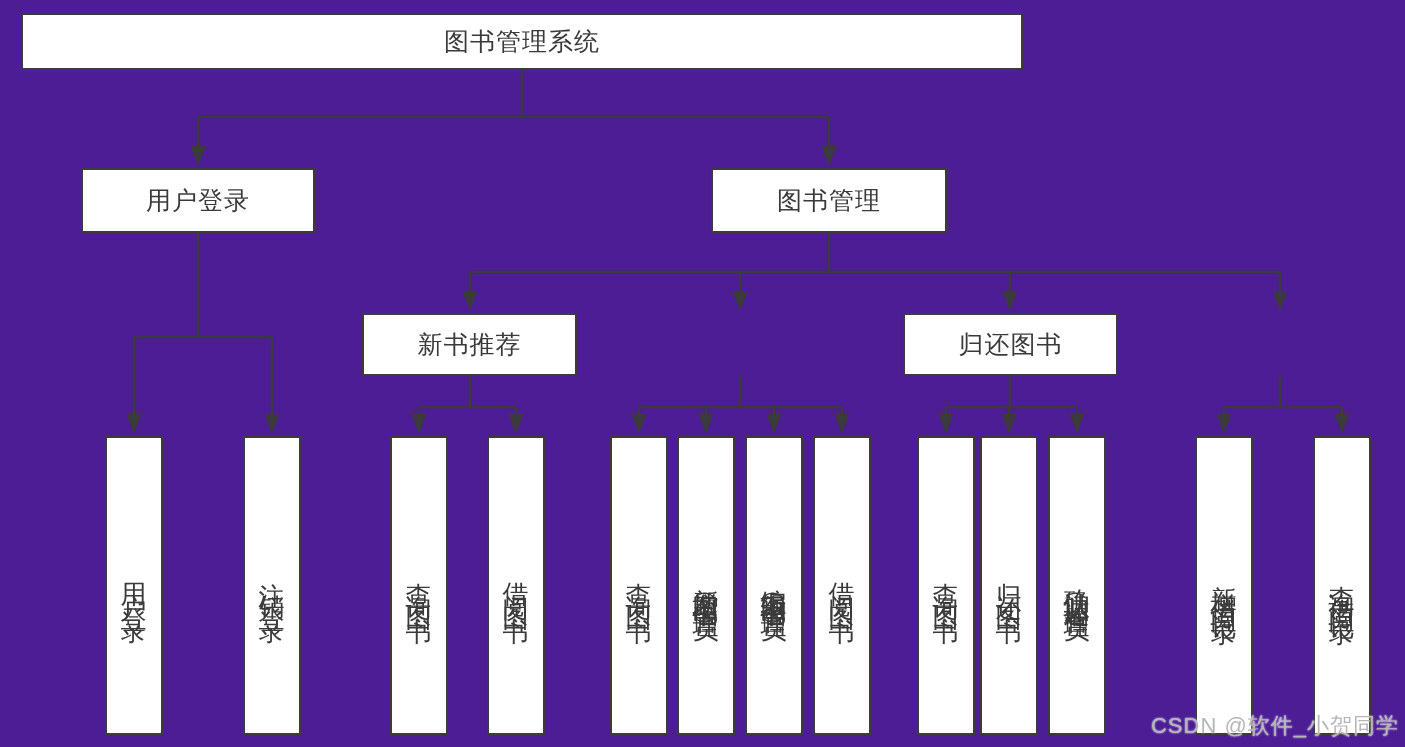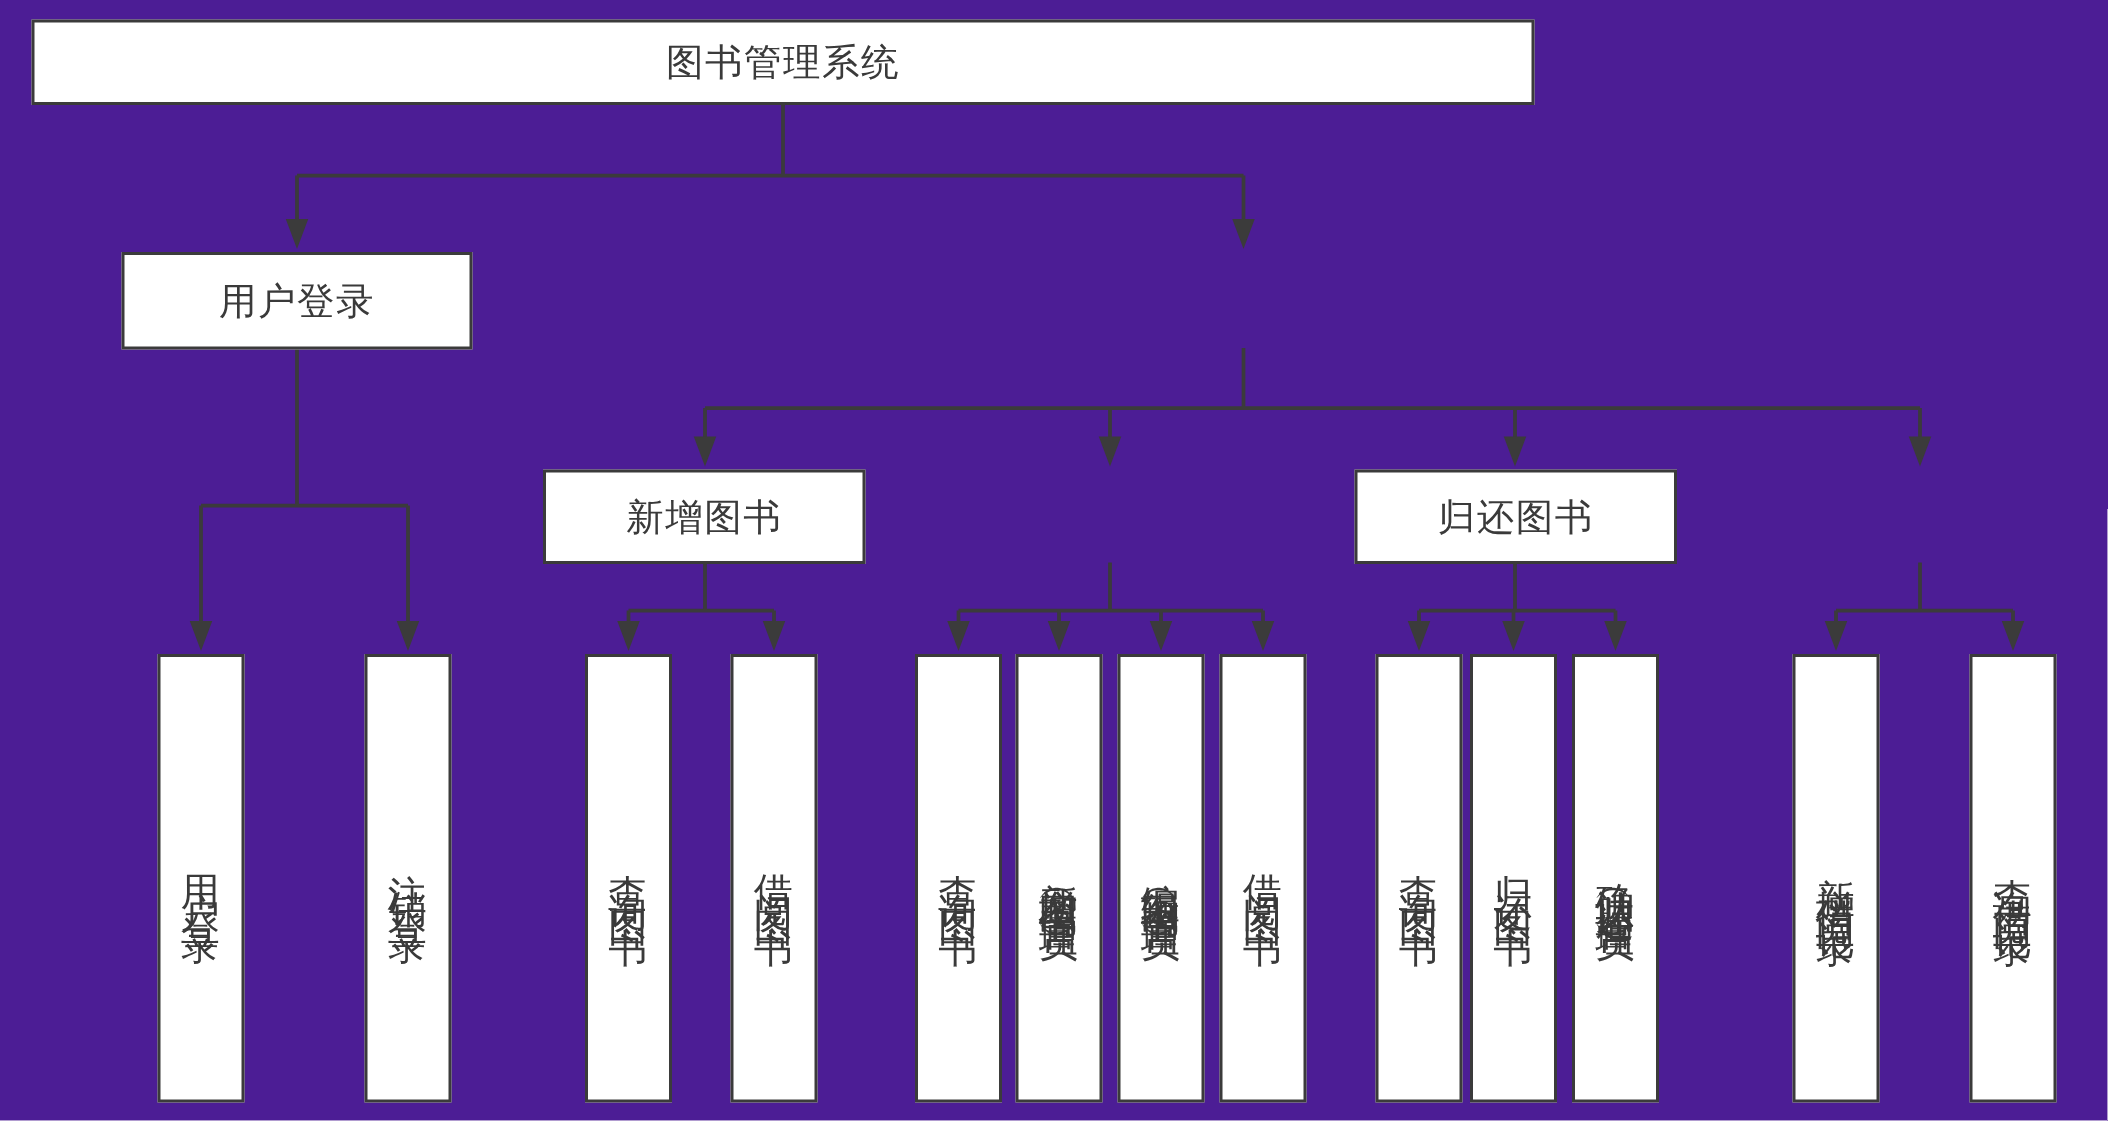--- a/index.html
+++ b/index.html
@@ -87,23 +87,26 @@
     </g>
   </svg>
 
   <div class="node n-root">
     <span>图书管理系统</span>
   </div>
 
   <div class="node n-ulogin">
     <span>用户登录</span>
   </div>
+  <div class="node n-bmgmt">
+    <span>图书管理</span>
+  </div>
 
   <div class="node n-l3 n-newbook">
-    <span>新增图书</span>
+    <span>新书推荐</span>
   </div>
   <div class="node n-l3 n-current">
     <span>归还图书</span>
   </div>
 
   <div class="node leaf ls4 l-a1">
     <span>用户登录</span>
   </div>
   <div class="node leaf ls4 l-a2">
     <span>注销登录</span>
@@ -139,14 +142,15 @@
     <span>确认归还（管理员）</span>
   </div>
 
   <div class="node leaf ls6 l-e1">
     <span>新增借阅记录</span>
   </div>
   <div class="node leaf ls6 l-e2">
     <span>查询借阅记录</span>
   </div>
 
+  <div class="watermark">CSDN @软件_小贺同学</div>
 
 </div>
 
 </body></html>

